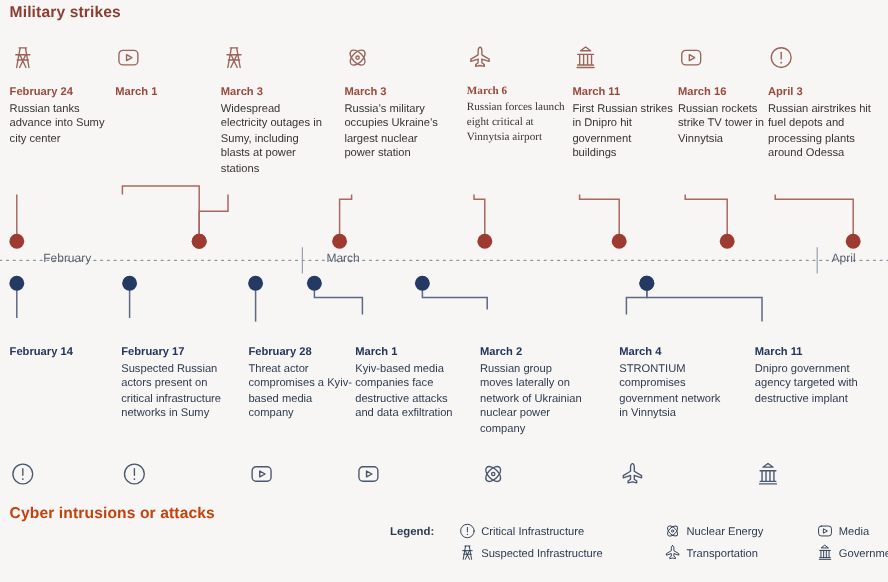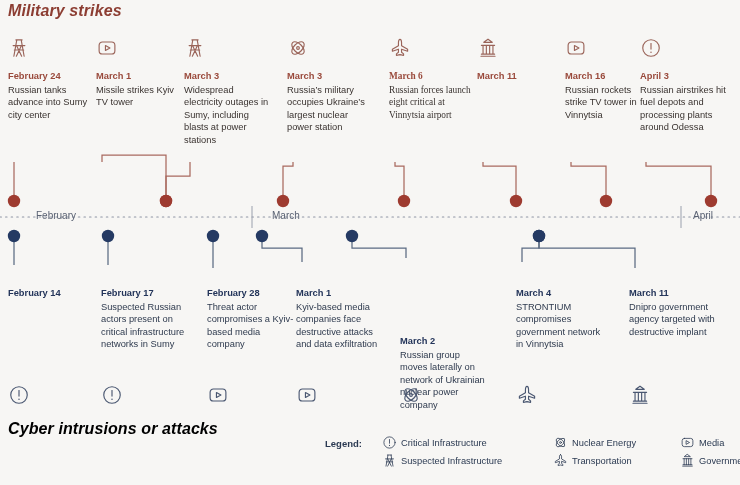--- a/index.html
+++ b/index.html
@@ -6,23 +6,23 @@
   body{
     width:740px;height:485px;overflow:hidden;
     background:#f7f6f4;
     font-family:"Liberation Sans", sans-serif;
     color:#2b3a52;
     position:relative;
   }
   #board{position:absolute;left:0;top:0;width:740px;height:485px;}
 
   
-  .sec-title{position:absolute;font-size:16px;font-weight:600;letter-spacing:.1px;font-style:italic;}
+  .sec-title{position:absolute;font-size:13px;font-weight:600;letter-spacing:.1px;}
   #mil-title{left:8px;top:2px;color:#8c3d32;}
-  #cyb-title{left:8px;top:420px;color:#000000;}
+  #cyb-title{left:8px;top:420px;color:#c2410c;}
 
   
   #wires{position:absolute;left:0;top:0;width:740px;height:485px;pointer-events:none;}
   .ico{position:absolute;width:22px;height:22px;}
   .ico svg{display:block;width:22px;height:22px;}
 
   .ev{position:absolute;width:88px;font-size:9.3px;line-height:12.6px;}
   .ev .d{font-weight:700;display:block;margin-bottom:1px;}
   .ev .b{display:block;font-weight:400;}
   .mil .ev .d{color:#9a4a3c;}
@@ -96,21 +96,20 @@
         <span class="b">Russian tanks advance into Sumy city center</span>
       </div>
       <div class="ico" style="left: 96px; top: 37px;">
         <svg viewBox="0 0 24 24">
           <rect x="3.4" y="5.4" width="17.2" height="13.2" rx="3.6" fill="none" stroke="#9a6459" stroke-width="1.25" stroke-linecap="round" stroke-linejoin="round"></rect>
           <path d="M10.3 9.3l4.9 2.7-4.9 2.7z" fill="none" stroke="#9a6459" stroke-width="1.25" stroke-linecap="round" stroke-linejoin="round"></path>
         </svg>
       </div>
       <div class="ev" style="left: 96px; top: 70px;">
         <span class="d">March 1</span>
-        <span class="b">Missile strikes Kyiv TV  tower</span>
       </div>
       <div class="ico" style="left: 184px; top: 37px;">
         <svg viewBox="0 0 24 24">
           <path d="M8.6 3.2h6.8M6.4 21l3.1-17.4M17.6 21l-3.1-17.4M5.6 9.4h12.8M6.9 14.2h10.2M9.3 9.4l5.6 11.6M14.7 9.4L9.1 21" fill="none" stroke="#9a6459" stroke-width="1.25" stroke-linecap="round" stroke-linejoin="round"></path>
         </svg>
       </div>
       <div class="ev" style="left: 184px; top: 70px;">
         <span class="d">March 3</span>
         <span class="b">Widespread electricity outages in Sumy, including blasts at power stations</span>
       </div>
@@ -135,20 +134,21 @@
         <span class="b">Russian forces launch eight critical at Vinnytsia airport</span>
       </div>
       <div class="ico" style="left: 477px; top: 37px;">
         <svg viewBox="0 0 24 24">
           <path d="M12 2.4l4.6 3.4H7.4z" fill="none" stroke="#9a6459" stroke-width="1.25" stroke-linecap="round" stroke-linejoin="round"></path>
           <path d="M4.8 9.1h14.4M4.3 21h15.4M6.6 9.1v9.6M10.2 9.1v9.6M13.8 9.1v9.6M17.4 9.1v9.6M4.8 18.7h14.4" fill="none" stroke="#9a6459" stroke-width="1.25" stroke-linecap="round" stroke-linejoin="round"></path>
         </svg>
       </div>
       <div class="ev" style="left: 477px; top: 70px;">
         <span class="d">March 11</span>
+        <span class="b">First Russian strikes in Dnipro hit government buildings</span>
       </div>
       <div class="ico" style="left: 565px; top: 37px;">
         <svg viewBox="0 0 24 24">
           <rect x="3.4" y="5.4" width="17.2" height="13.2" rx="3.6" fill="none" stroke="#9a6459" stroke-width="1.25" stroke-linecap="round" stroke-linejoin="round"></rect>
           <path d="M10.3 9.3l4.9 2.7-4.9 2.7z" fill="none" stroke="#9a6459" stroke-width="1.25" stroke-linecap="round" stroke-linejoin="round"></path>
         </svg>
       </div>
       <div class="ev" style="left: 565px; top: 70px;">
         <span class="d">March 16</span>
         <span class="b">Russian rockets strike TV tower in Vinnytsia</span>
@@ -200,21 +200,21 @@
       <div class="ev" style="left: 296px; top: 287px;">
         <span class="d">March 1</span>
         <span class="b">Kyiv-based media companies face destructive attacks and data exfiltration</span>
       </div>
       <div class="ico" style="left: 296px; top: 384px;">
         <svg viewBox="0 0 24 24">
           <rect x="3.4" y="5.4" width="17.2" height="13.2" rx="3.6" fill="none" stroke="#4a5771" stroke-width="1.25" stroke-linecap="round" stroke-linejoin="round"></rect>
           <path d="M10.3 9.3l4.9 2.7-4.9 2.7z" fill="none" stroke="#4a5771" stroke-width="1.25" stroke-linecap="round" stroke-linejoin="round"></path>
         </svg>
       </div>
-      <div class="ev" style="left: 400px; top: 287px; margin-top: 48px;">
+      <div class="ev" style="left: 400px; top: 287px;">
         <span class="d">March 2</span>
         <span class="b">Russian group moves laterally on network of Ukrainian nuclear power company</span>
       </div>
       <div class="ico" style="left: 400px; top: 384px;">
         <svg viewBox="0 0 24 24">
           <ellipse cx="12" cy="12" rx="8.4" ry="4.6" transform="rotate(45 12 12)" fill="none" stroke="#4a5771" stroke-width="1.25" stroke-linecap="round" stroke-linejoin="round"></ellipse>
           <ellipse cx="12" cy="12" rx="8.4" ry="4.6" transform="rotate(-45 12 12)" fill="none" stroke="#4a5771" stroke-width="1.25" stroke-linecap="round" stroke-linejoin="round"></ellipse>
           <circle cx="12" cy="12" r="1.5" fill="none" stroke="#4a5771" stroke-width="1.25" stroke-linecap="round" stroke-linejoin="round"></circle>
         </svg>
       </div>

